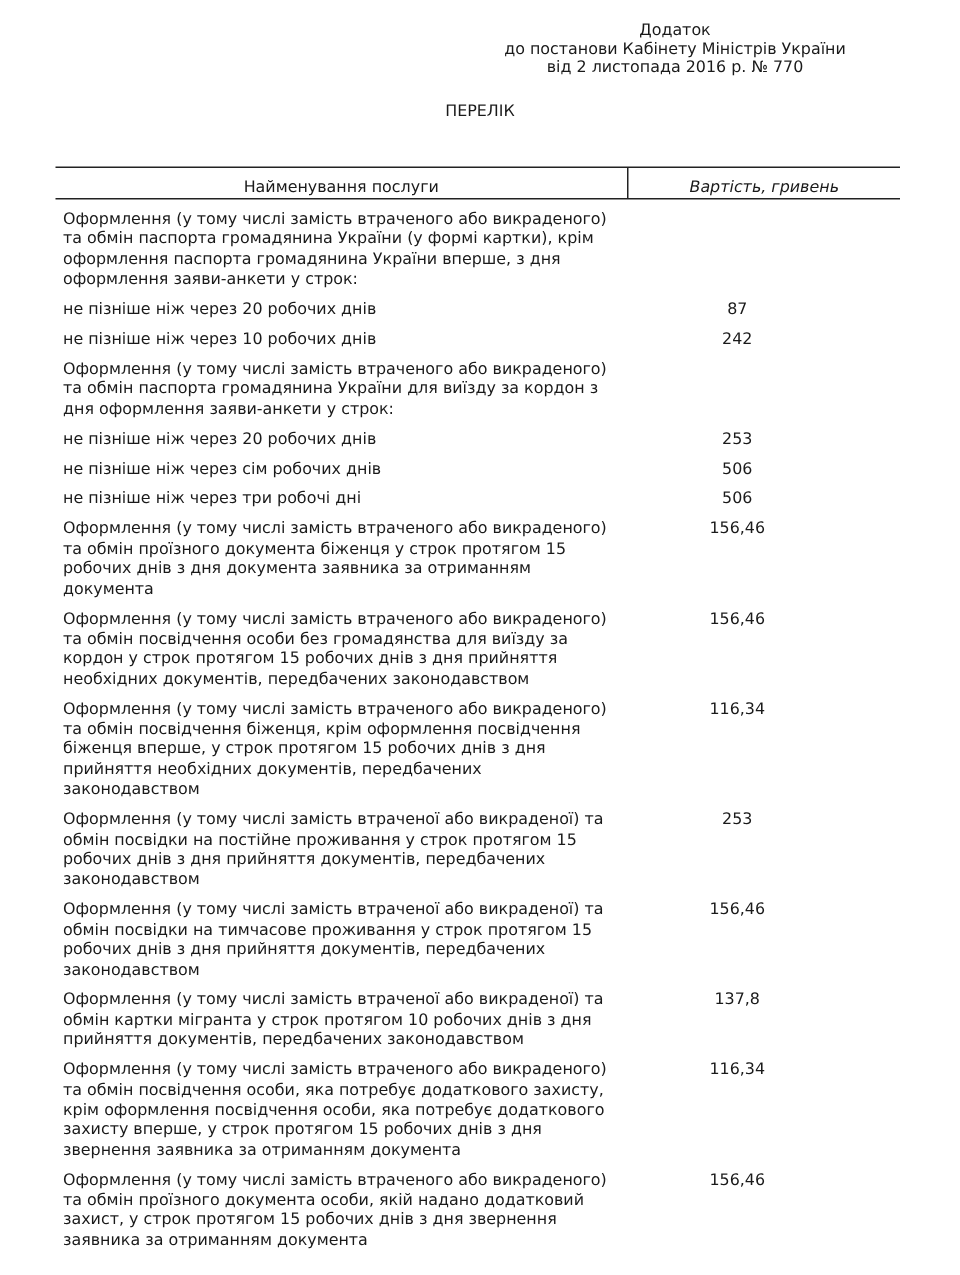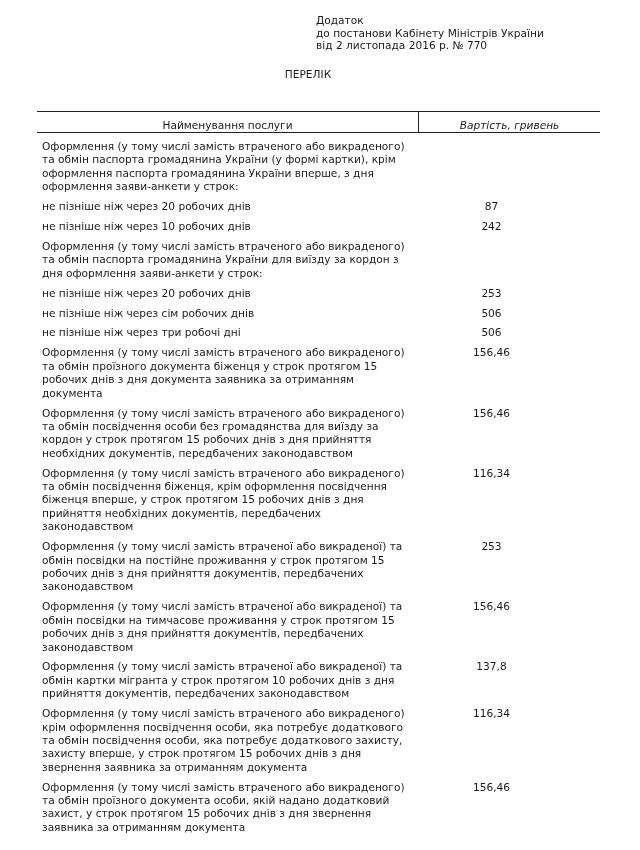--- a/index.html
+++ b/index.html
@@ -12,29 +12,30 @@
       height: 850px;
       position: relative;
       overflow: hidden;
       font-family: "DejaVu Sans", sans-serif;
       font-size: 10.6px;
       color: #1a1a1a;
       letter-spacing: 0;
     }
     .annex {
       position: absolute;
-      left: 316px;
+      left: 300px;
       top: 14px;
       width: 300px;
+      text-align: center;
       line-height: 12.5px;
     }
     .annex div { white-space: nowrap; }
     .title {
       position: absolute;
-      left: 108px;
+      left: 120px;
       top: 68px;
       width: 400px;
       text-align: center;
       line-height: 13px;
     }
     .title div { white-space: nowrap; }
     .table {
       position: absolute;
       left: 37px;
       top: 111px;
@@ -191,22 +192,22 @@
         <div class="cell-name">
           <span class="ln">Оформлення (у тому числі замість втраченої або викраденої) та</span>
           <span class="ln">обмін картки мігранта у строк протягом 10 робочих днів з дня</span>
           <span class="ln">прийняття документів, передбачених законодавством</span>
         </div>
         <div class="cell-cost">137,8</div>
       </div>
       <div class="row">
         <div class="cell-name">
           <span class="ln">Оформлення (у тому числі замість втраченого або викраденого)</span>
+          <span class="ln">та обмін посвідчення особи, яка потребує додаткового захисту,</span>
           <span class="ln">крім оформлення посвідчення особи, яка потребує додаткового</span>
-          <span class="ln">та обмін посвідчення особи, яка потребує додаткового захисту,</span>
           <span class="ln">захисту вперше, у строк протягом 15 робочих днів з дня</span>
           <span class="ln">звернення заявника за отриманням документа</span>
         </div>
         <div class="cell-cost">116,34</div>
       </div>
       <div class="row">
         <div class="cell-name">
           <span class="ln">Оформлення (у тому числі замість втраченого або викраденого)</span>
           <span class="ln">та обмін проїзного документа особи, якій надано додатковий</span>
           <span class="ln">захист, у строк протягом 15 робочих днів з дня звернення</span>

